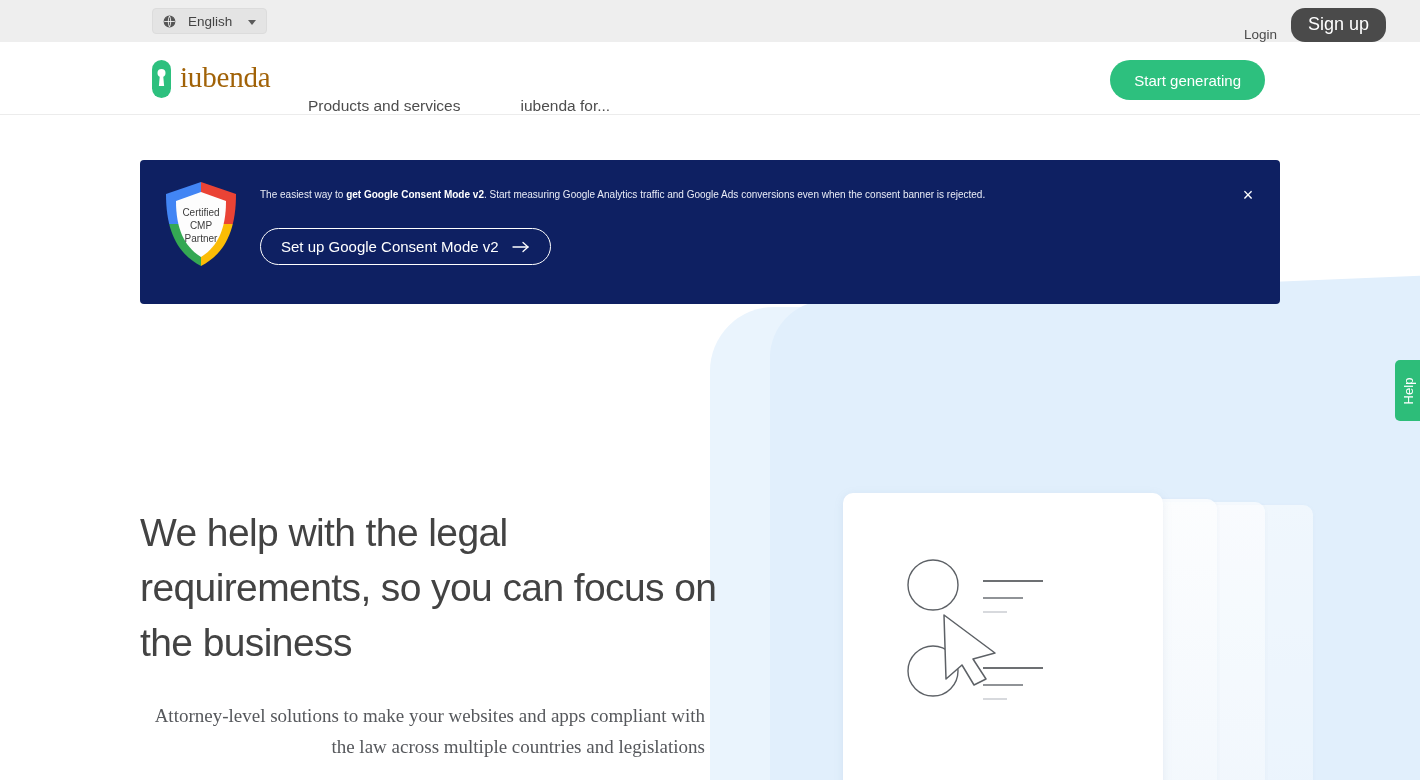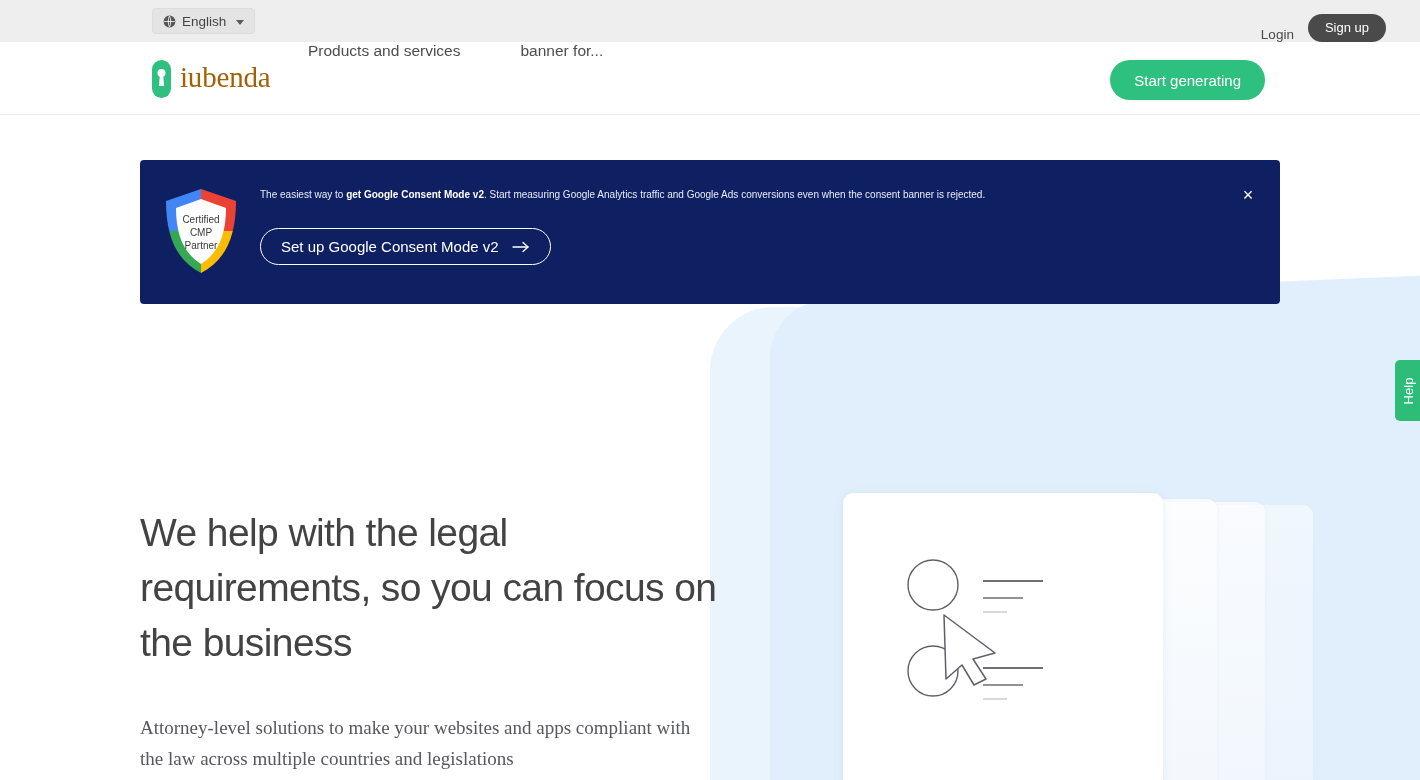--- a/index.html
+++ b/index.html
@@ -38,21 +38,21 @@
     z-index: 30;
   }
 
   .lang-switcher {
     position: absolute;
     left: 152px;
     top: 8px;
     height: 26px;
     display: flex;
     align-items: center;
-    gap: 6px;
+    gap: 12px;
     padding: 0 10px;
     background: #e4e4e4;
     border: 1px solid #dcdcdc;
     border-radius: 4px;
     cursor: pointer;
     font-size: 13.5px;
     color: #444;
   }
   .globe-icon {
     display: inline-flex;
@@ -80,21 +80,21 @@
   }
   .login-link {
     font-size: 13.5px;
     color: #4a4a4a;
     text-decoration: none;
     cursor: pointer;
   }
   .signup-btn {
     background: #4a4a4a;
     color: #ffffff;
-    font-size: 13px;
+    font-size: 18px;
     border: none;
     border-radius: 14px;
     padding: 6px 17px 7px;
     cursor: pointer;
     font-family: "Liberation Sans", sans-serif;
   }
 
   
   .navbar {
     position: absolute;
@@ -130,21 +130,21 @@
     line-height: 1;
     padding-bottom: 3px;
   }
 
   .nav-links {
     position: absolute;
     left: 308px;
     top: 0;
     height: 73px;
     display: flex;
-    align-items: flex-start;
+    align-items: flex-end;
   }
   .nav-link {
     font-size: 15.5px;
     color: #4d4d4d;
     cursor: pointer;
     text-decoration: none;
     white-space: nowrap;
   }
   .nav-link.first { margin-right: 60px; }
 
@@ -232,21 +232,21 @@
     width: 1140px;
     height: 144px;
     background: #0e2062;
     border-radius: 4px;
     z-index: 12;
   }
 
   .badge-shield {
     position: absolute;
     left: 22px;
-    top: 27px;
+    top: 20px;
     width: 78px;
     height: 88px;
   }
   .badge-shield svg { display: block; width: 78px; height: 88px; }
 
   .banner-text {
     position: absolute;
     left: 120px;
     top: 22px;
     width: 910px;
@@ -301,26 +301,27 @@
     z-index: 15;
   }
   .hero-title {
     font-size: 39px;
     line-height: 55px;
     font-weight: 400;
     color: #434343;
     letter-spacing: -0.6px;
   }
   .hero-sub {
-    margin-top: 42px;
+    margin-top: 30px;
     font-family: "Liberation Serif", serif;
     font-size: 19px;
     line-height: 31px;
     color: #56585c;
     width: 565px;
+    text-align: right;
   }
 
   
   .help-tab {
     position: absolute;
     right: 0;
     top: 360px;
     width: 25px;
     height: 61px;
     background: #2dbd79;
@@ -372,21 +373,21 @@
           <rect x="0" y="0" width="19" height="38" rx="9.5" fill="#2dc07e"></rect>
           <circle cx="9.5" cy="13" r="4" fill="#ffffff"></circle>
           <path d="M7.9 14.5h3.2l1.0 11.5H6.9z" fill="#ffffff"></path>
         </svg>
       </span>
       <span class="brand-name">iubenda</span>
     </a>
 
     <div class="nav-links">
       <a class="nav-link first" href="#">Products and services</a>
-      <a class="nav-link" href="#">banner for...</a>
+      <a class="nav-link" href="#">iubenda for...</a>
     </div>
 
     <button class="cta-generate">Start generating</button>
   </div>
 
   <div class="hero-bg-far"></div>
   <div class="hero-bg-near"></div>
 
   <div class="cards-wrap">
     <div class="card-back card-b3"></div>

